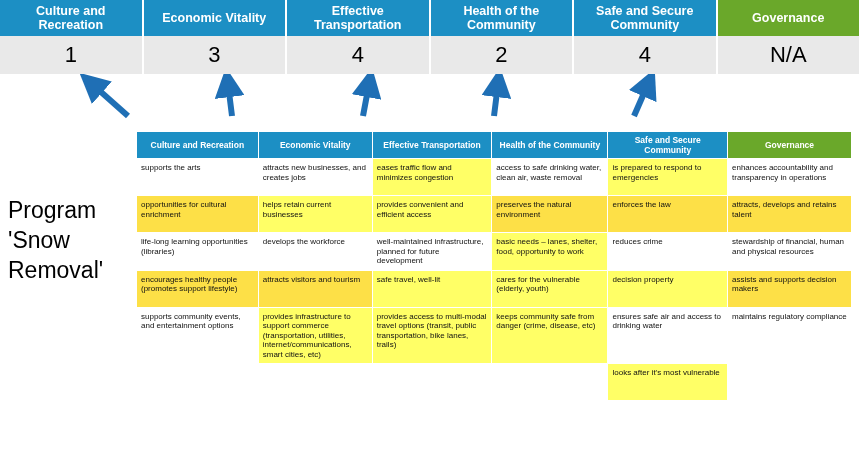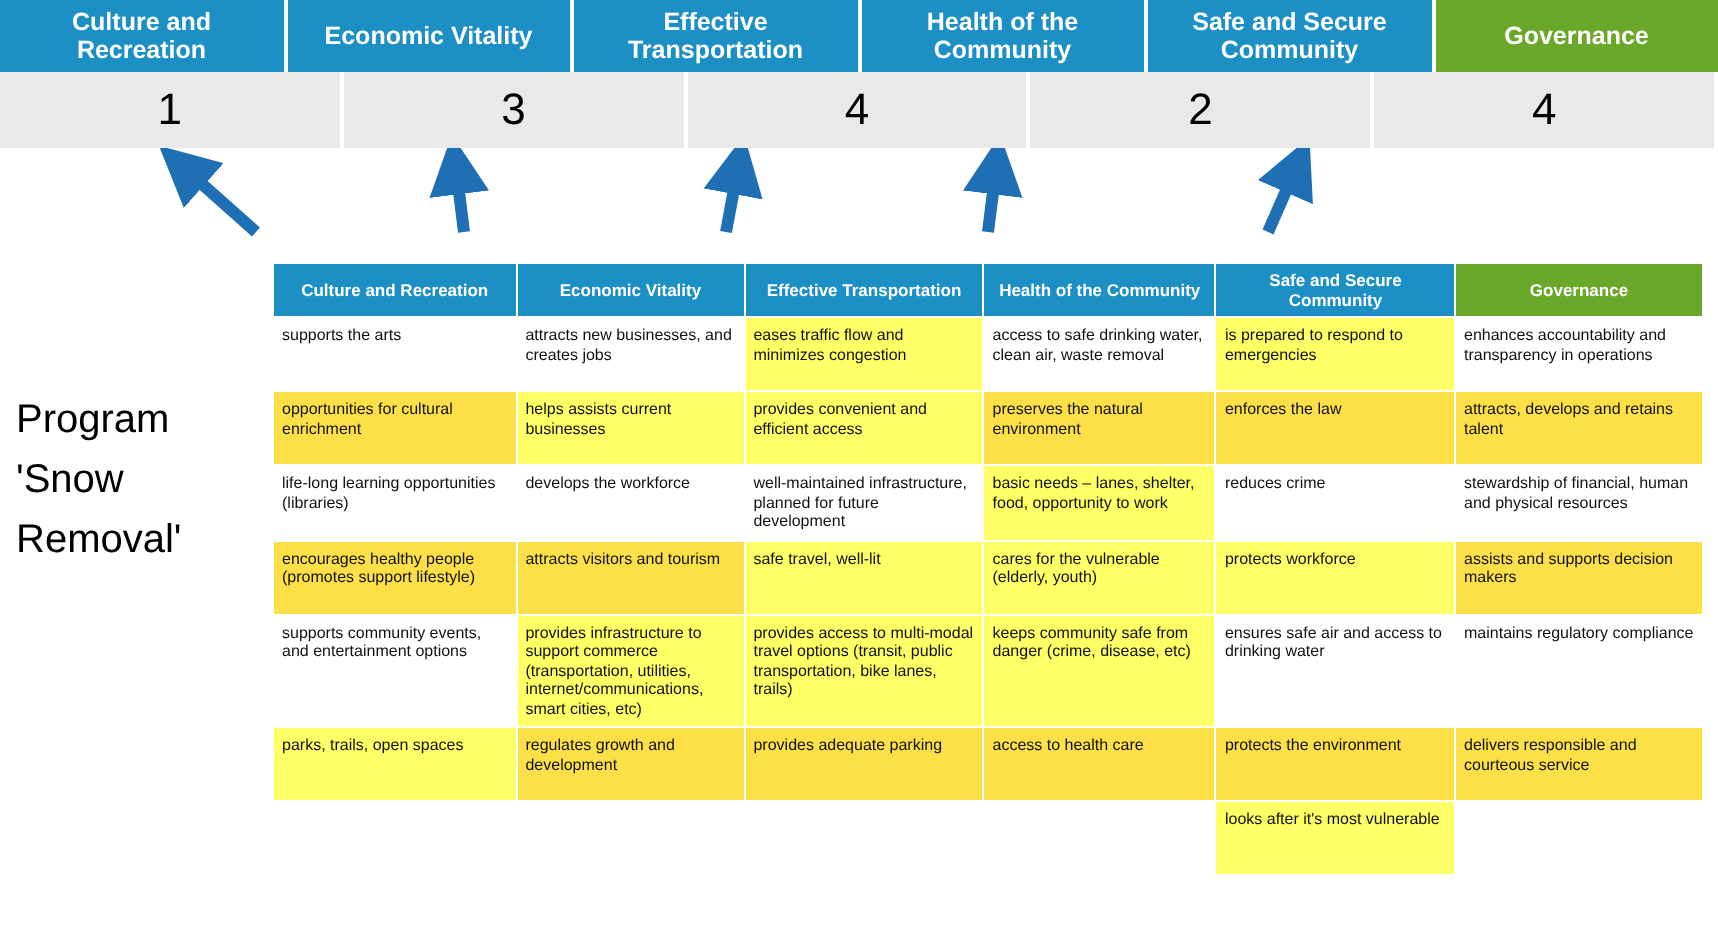--- a/index.html
+++ b/index.html
@@ -74,21 +74,21 @@
     width: 859px;
     height: 60px;
   }
 
   
   #left-caption {
     position: absolute;
     left: 8px;
     top: 195px;
     width: 128px;
-    font-size: 20px;
+    font-size: 23px;
     line-height: 30px;
     color: #000000;
   }
 
   
   #matrix {
     position: absolute;
     left: 136px;
     top: 131px;
     width: 716px;
@@ -152,20 +152,21 @@
     <div class="top-hdr">Health of the Community</div>
     <div class="top-hdr">Safe and Secure Community</div>
     <div class="top-hdr gov">Governance</div>
   </div>
   <div id="top-score-row">
     <div class="top-score">1</div>
     <div class="top-score">3</div>
     <div class="top-score">4</div>
     <div class="top-score">2</div>
     <div class="top-score">4</div>
+    <div class="top-score gov">N/A</div>
   </div>
 </div>
 
 <svg id="arrow-layer" viewBox="0 0 859 60">
   <defs>
     <marker id="ah" markerWidth="5" markerHeight="5" refX="2.2" refY="2.5" orient="auto">
       <path d="M0,0 L5,2.5 L0,5 z" fill="#1f6fb5"></path>
     </marker>
   </defs>
   <line x1="128" y1="42" x2="92" y2="10" stroke="#1f6fb5" stroke-width="6" marker-end="url(#ah)"></line>
@@ -204,59 +205,51 @@
       <tr>
         <td>supports the arts</td>
         <td>attracts new businesses, and creates jobs</td>
         <td class="hl">eases traffic flow and minimizes congestion</td>
         <td>access to safe drinking water, clean air, waste removal</td>
         <td class="hl">is prepared to respond to emergencies</td>
         <td>enhances accountability and transparency in operations</td>
       </tr>
       <tr class="alt">
         <td>opportunities for cultural enrichment</td>
-        <td class="hl">helps assists current businesses</td>
+        <td class="hl">helps retain current businesses</td>
         <td class="hl">provides convenient and efficient access</td>
         <td>preserves the natural environment</td>
         <td>enforces the law</td>
         <td>attracts, develops and retains talent</td>
       </tr>
       <tr>
         <td>life-long learning opportunities (libraries)</td>
         <td>develops the workforce</td>
         <td>well-maintained infrastructure, planned for future development</td>
         <td class="hl">basic needs – lanes, shelter, food, opportunity to work</td>
         <td>reduces crime</td>
         <td>stewardship of financial, human and physical resources</td>
       </tr>
       <tr class="alt">
         <td>encourages healthy people (promotes support lifestyle)</td>
         <td>attracts visitors and tourism</td>
         <td class="hl">safe travel, well-lit</td>
         <td class="hl">cares for the vulnerable (elderly, youth)</td>
-        <td class="hl">protects workforce</td>
+        <td class="hl">decision property</td>
         <td>assists and supports decision makers</td>
       </tr>
       <tr>
         <td>supports community events, and entertainment options</td>
         <td class="hl">provides infrastructure to support commerce (transportation, utilities, internet/communications, smart cities, etc)</td>
         <td class="hl">provides access to multi-modal travel options (transit, public transportation, bike lanes, trails)</td>
         <td class="hl">keeps community safe from danger (crime, disease, etc)</td>
         <td>ensures safe air and access to drinking water</td>
         <td>maintains regulatory compliance</td>
       </tr>
       <tr class="alt">
-        <td class="hl">parks, trails, open spaces</td>
-        <td>regulates growth and development</td>
-        <td>provides adequate parking</td>
-        <td>access to health care</td>
-        <td>protects the environment</td>
-        <td>delivers responsible and courteous service</td>
-      </tr>
-      <tr class="alt">
         <td class="empty"></td>
         <td class="empty"></td>
         <td class="empty"></td>
         <td class="empty"></td>
         <td class="hl">looks after it's most vulnerable</td>
         <td class="empty"></td>
       </tr>
     </tbody>
 </table>
 

